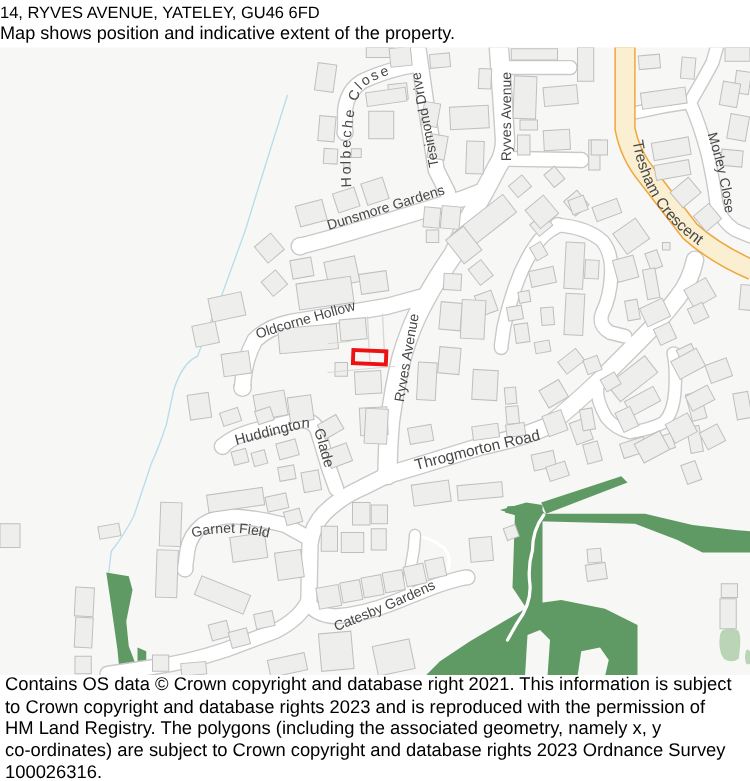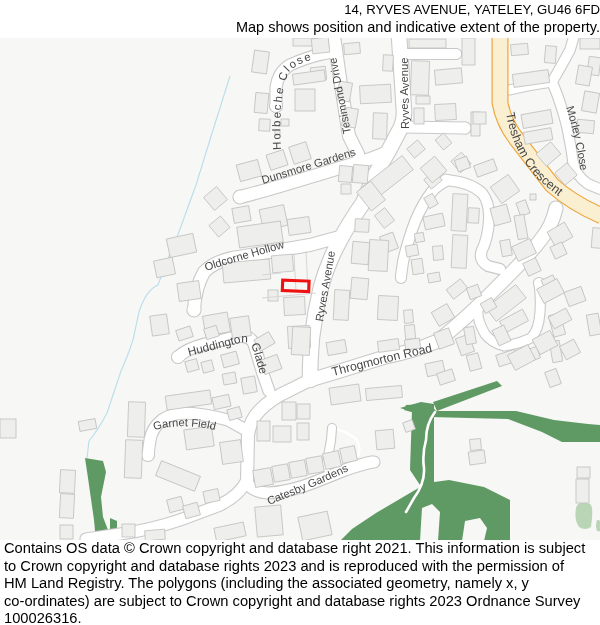--- a/index.html
+++ b/index.html
@@ -1,16 +1,16 @@
 <!DOCTYPE html>
 <html><head><meta charset="utf-8">
 <style>
 html,body{margin:0;padding:0;width:600px;height:625px;background:#ffffff;overflow:hidden;}
 body{font-family:"Liberation Sans",sans-serif;}
-.title{position:absolute;top:0;left:0;width:600px;text-align:right;color:#000;}
+.title{position:absolute;top:0;left:0;width:600px;text-align:left;color:#000;}
 .t1{font-size:13.2px;line-height:16px;margin-top:2px;}
 .t2{font-size:14.5px;line-height:17px;}
 .map{position:absolute;top:38px;left:0;}
 .footer{position:absolute;top:540px;left:0;width:600px;padding-left:4px;font-size:14.7px;line-height:17.5px;color:#000;background:#fff;white-space:nowrap;}
 </style></head>
 <body>
 
 <div class="title t1">14, RYVES AVENUE, YATELEY, GU46 6FD</div>
 
 <div class="title t2" style="top:19px;">Map shows position and indicative extent of the property.</div>

